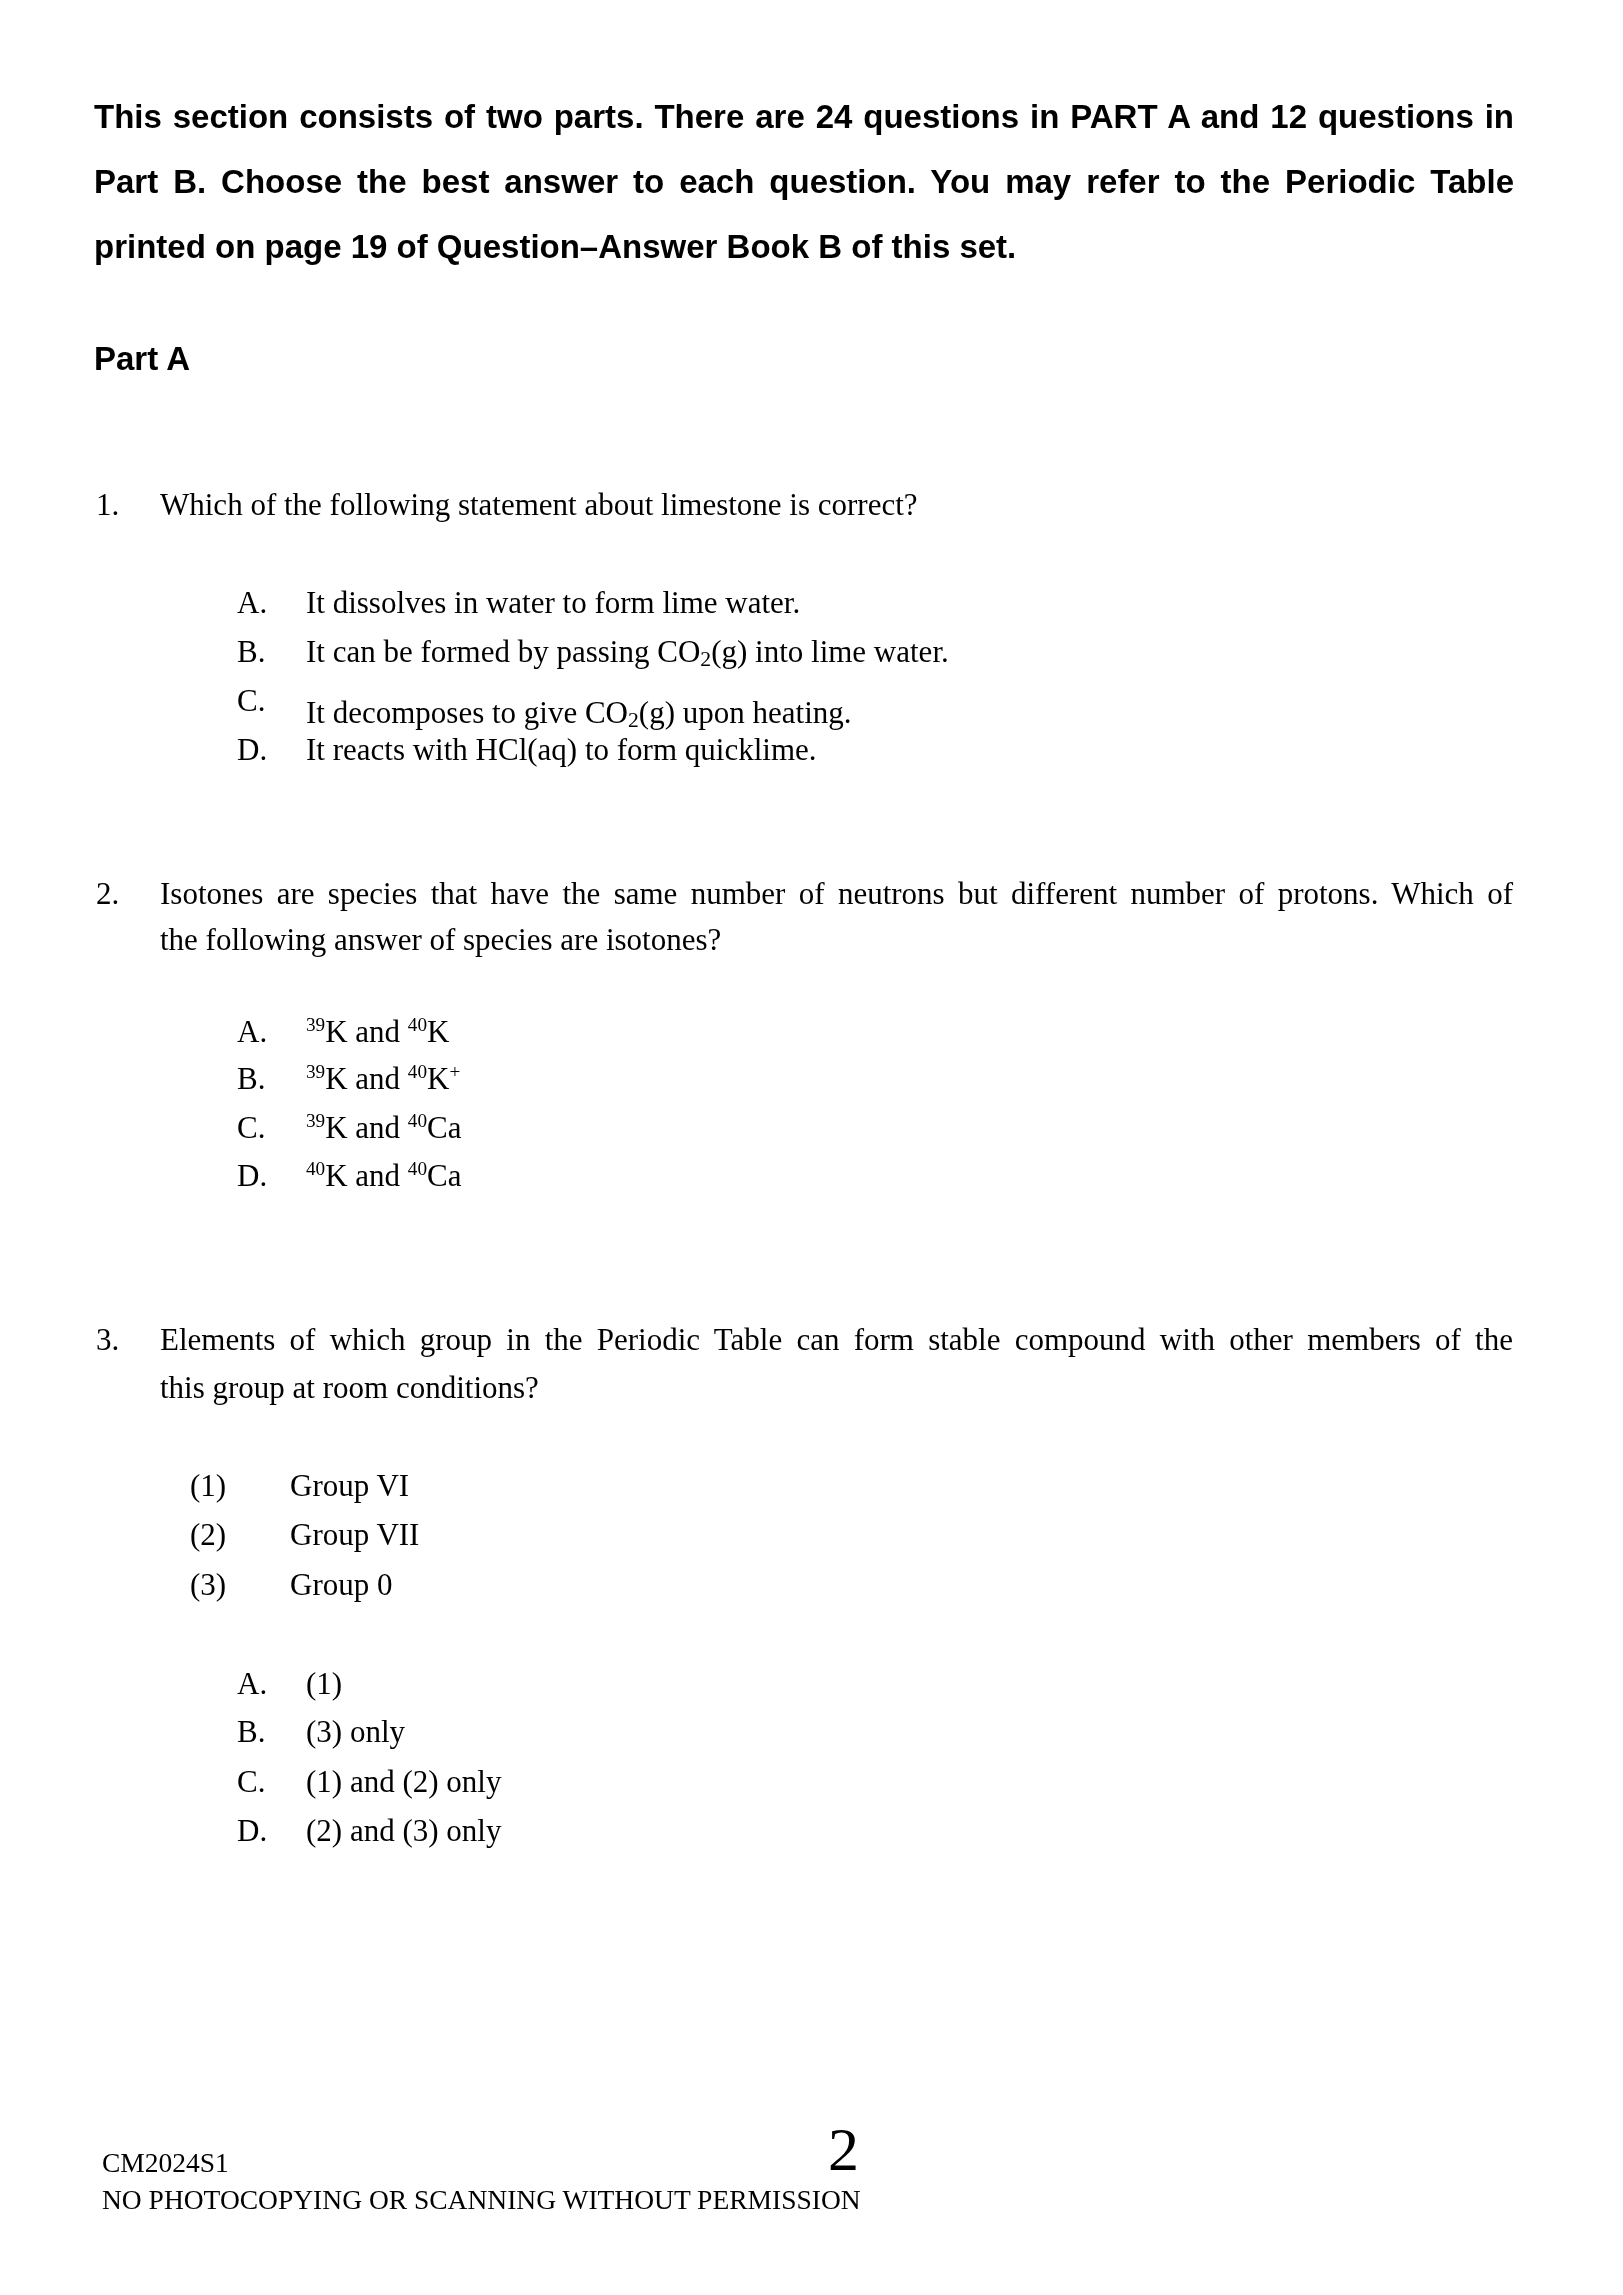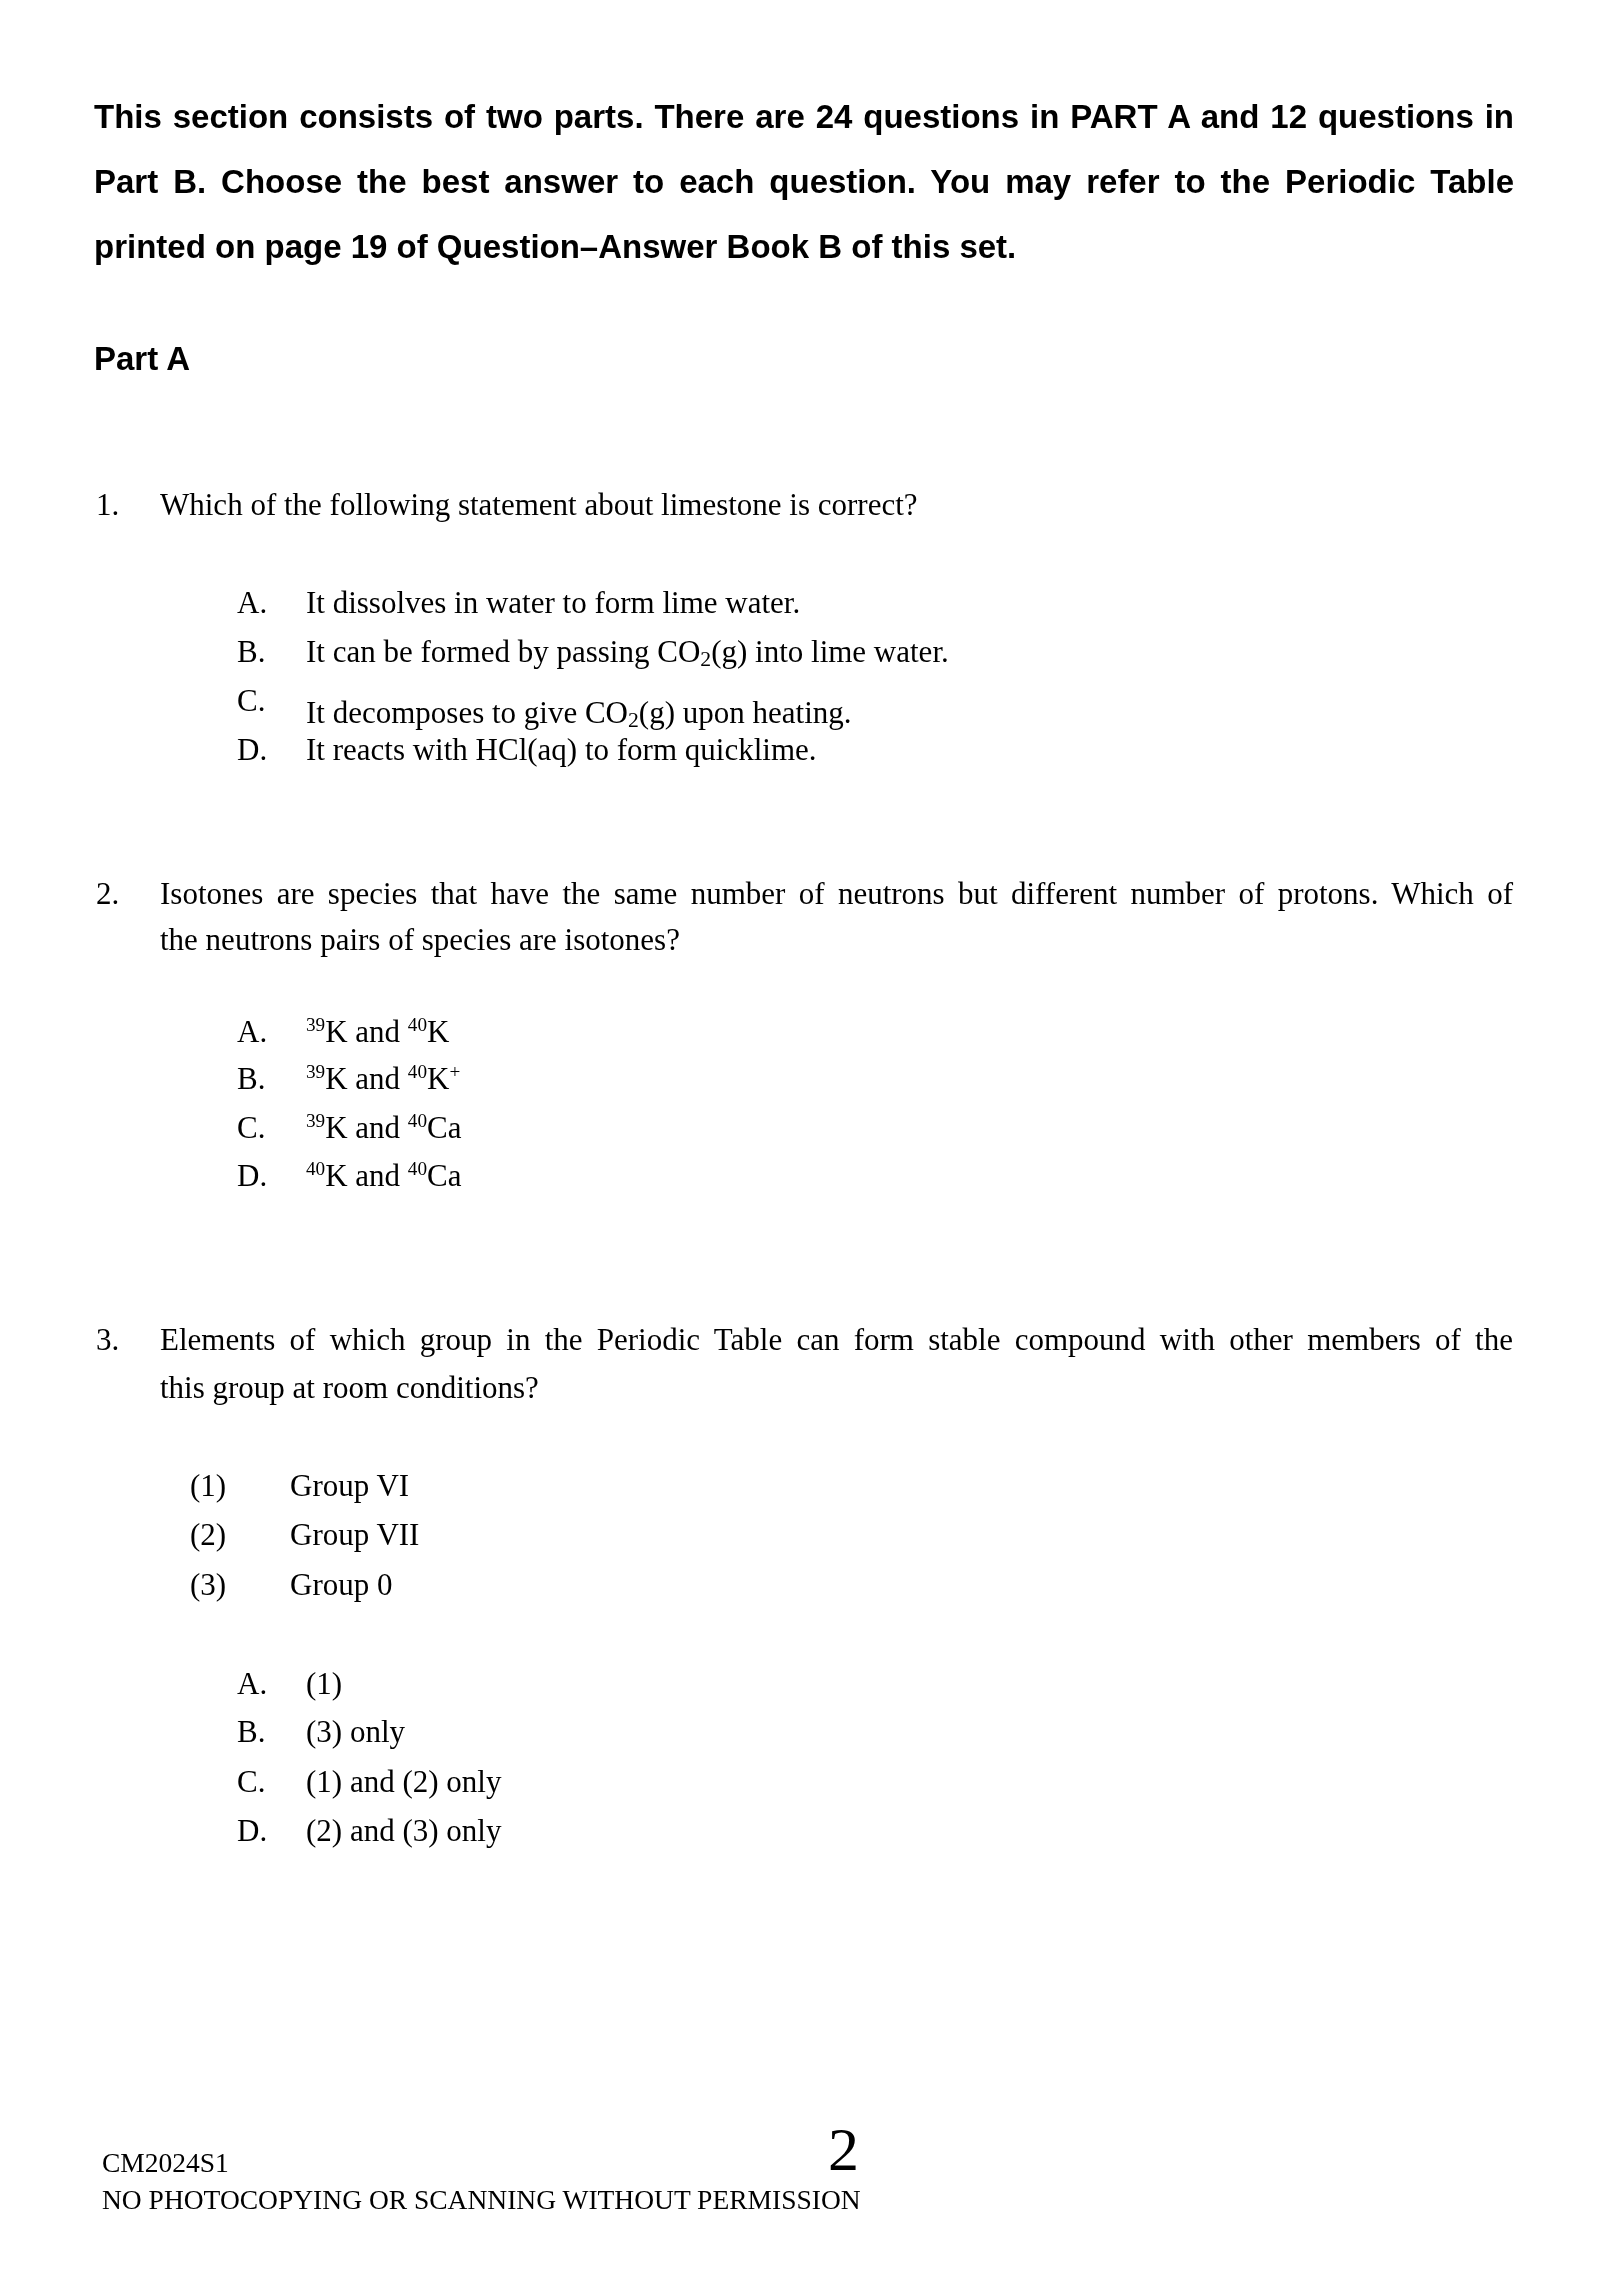--- a/index.html
+++ b/index.html
@@ -47,21 +47,21 @@
   </div>
   <div>
     <div class="abs serif opt-letter" style="top:734px;">D.</div>
     <div class="abs serif opt-text" style="top:734px;">It reacts with HCl(aq) to form quicklime.</div>
   </div>
 </div>
 
 <div>
   <div class="abs serif qnum" style="top:878px;">2.</div>
   <div class="abs serif qtext just" style="top:878px;">Isotones are species that have the same number of neutrons but different number of protons. Which of</div>
-  <div class="abs serif qtext" style="top:924px;">the neutrons pairs of species are isotones?</div>
+  <div class="abs serif qtext" style="top:924px;">the following answer of species are isotones?</div>
 
   <div>
     <div class="abs serif opt-letter" style="top:1016px;">A.</div>
     <div class="abs serif opt-text" style="top:1016px;"><sup class="iso">39</sup><span>K</span><span style="white-space:pre"> and </span><sup class="iso">40</sup><span>K</span><sup class="iso"></sup></div>
   </div>
   <div>
     <div class="abs serif opt-letter" style="top:1063px;">B.</div>
     <div class="abs serif opt-text" style="top:1063px;"><sup class="iso">39</sup><span>K</span><span style="white-space:pre"> and </span><sup class="iso">40</sup><span>K</span><sup class="iso">+</sup></div>
   </div>
   <div>

